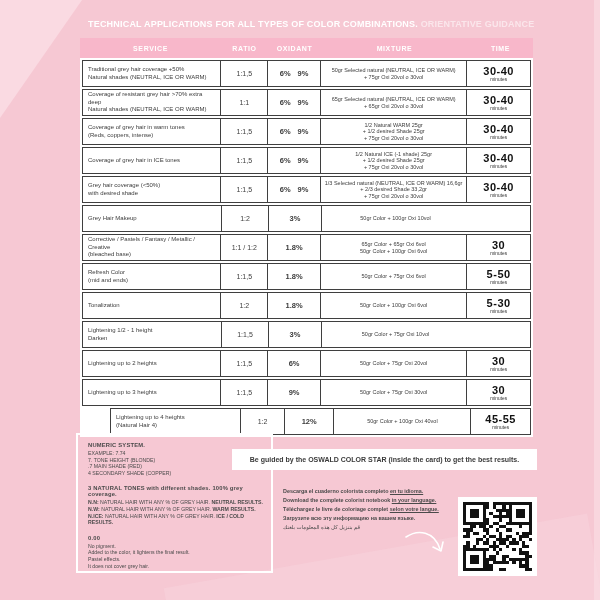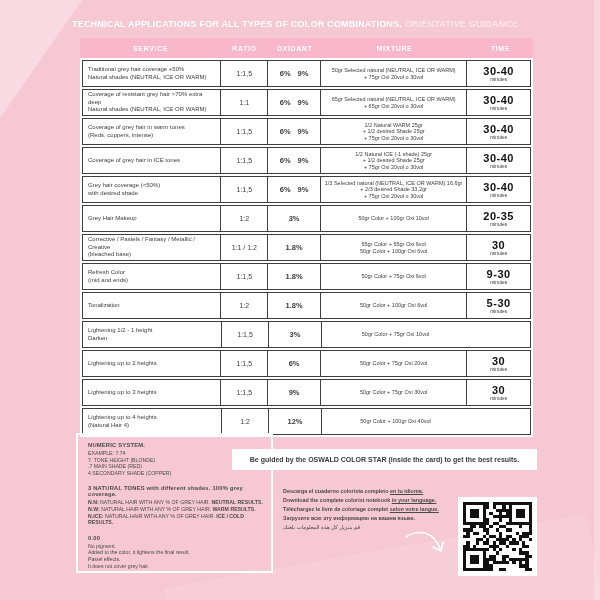--- a/index.html
+++ b/index.html
@@ -17,39 +17,39 @@
     border-top:118px solid #fbdfe6; border-right:82px solid transparent;
     opacity:.8;
   }
   .deco-right { position:absolute; top:0; right:0; width:6px; height:600px; background:#fbdfe6; opacity:.6; }
   .deco-bottom {
     position:absolute; left:170px; bottom:-60px; width:430px; height:110px;
     background:#fbdfe6; opacity:.25; transform:rotate(-10deg);
   }
 
   .page-title {
-    position:absolute; left:72px; top:19px; width:470px;
+    position:absolute; left:88px; top:19px; width:470px;
     font-size:9px; font-weight:bold; color:#ffffff; letter-spacing:.2px; white-space:nowrap;
   }
   .page-title .sub { color:rgba(255,255,255,.55); font-weight:bold; }
 
   .table { position:absolute; left:80px; top:38px; width:453px; }
   .thead {
     display:flex; background:#f8b7ca; height:20px; align-items:center;
     color:#fff; font-weight:bold; font-size:7px; letter-spacing:.6px;
   }
   .thead > div { text-align:center; }
   .c1 { width:141px; } .c2 { width:47px; } .c3 { width:53px; } .c4 { width:147px; } .c5 { width:65px; }
 
   .tbody { background:#ffffff; padding:2px 2px; }
   .row {
     display:flex; background:#fff; border:1px solid #3f3f3f;
     height:27px; margin-bottom:2px; align-items:stretch;
   }
-  .row:last-child { margin-bottom:0; }
+  .row:last-child { margin-bottom:0;margin-left:28px; }
   .cell { display:flex; align-items:center; justify-content:center; border-right:1px solid #3f3f3f; }
   .cell:last-child { border-right:none; }
   .cell.service { width:139px; flex-direction:column; align-items:flex-start; justify-content:center; padding:0 5px; }
   .cell.ratio { width:47px; font-size:7px; }
   .cell.oxidant { width:53px; font-size:7.5px; font-weight:bold; gap:7px; }
   .cell.mixture { width:147px; flex-direction:column; justify-content:center; }
   .cell.time { width:63px; flex-direction:column; justify-content:center; }
   .service .sline { font-size:6px; line-height:7.5px; color:#3c3c3c; }
   .mixture .mline { font-size:5.5px; line-height:6.5px; color:#3c3c3c; text-align:center; }
   .time .big { font-size:11px; font-weight:bold; color:#111; letter-spacing:.5px; line-height:11px; }
@@ -206,24 +206,20 @@
     <div class="cell service">
           <div class="sline">Grey Hair Makeup</div>
         </div>
     <div class="cell ratio">1:2</div>
     <div class="cell oxidant">
           <div class="pct">3%</div>
         </div>
     <div class="cell mixture">
           <div class="mline">50gr Color + 100gr Oxi 10vol</div>
         </div>
-    <div class="cell time">
-      <div class="big">20-35</div>
-      <div class="unit">minutes</div>
-    </div>
   </div>
 
   <div class="row">
     <div class="cell service">
           <div class="sline">Corrective / Pastels / Fantasy / Metallic / Creative</div>
           <div class="sline">(bleached base)</div>
         </div>
     <div class="cell ratio">1:1 / 1:2</div>
     <div class="cell oxidant">
           <div class="pct">1.8%</div>
@@ -244,21 +240,21 @@
           <div class="sline">(mid and ends)</div>
         </div>
     <div class="cell ratio">1:1,5</div>
     <div class="cell oxidant">
           <div class="pct">1.8%</div>
         </div>
     <div class="cell mixture">
           <div class="mline">50gr Color + 75gr Oxi 6vol</div>
         </div>
     <div class="cell time">
-      <div class="big">9-30</div>
+      <div class="big">5-50</div>
       <div class="unit">minutes</div>
     </div>
   </div>
 
   <div class="row">
     <div class="cell service">
           <div class="sline">Tonalization</div>
         </div>
     <div class="cell ratio">1:2</div>
     <div class="cell oxidant">
@@ -326,20 +322,24 @@
           <div class="sline">Lightening up to 4 heights</div>
           <div class="sline">(Natural Hair 4)</div>
         </div>
     <div class="cell ratio">1:2</div>
     <div class="cell oxidant">
           <div class="pct">12%</div>
         </div>
     <div class="cell mixture">
           <div class="mline">50gr Color + 100gr Oxi 40vol</div>
         </div>
+    <div class="cell time">
+      <div class="big">45-55</div>
+      <div class="unit">minutes</div>
+    </div>
   </div>
 </div>
 </div>
 
 <div class="info-box">
   <div class="h">NUMERIC SYSTEM.</div>
   <div>
       <div class="ln">EXAMPLE: 7.74</div>
       <div class="ln">7. TONE HEIGHT (BLONDE)</div>
       <div class="ln">.7 MAIN SHADE (RED)</div>

